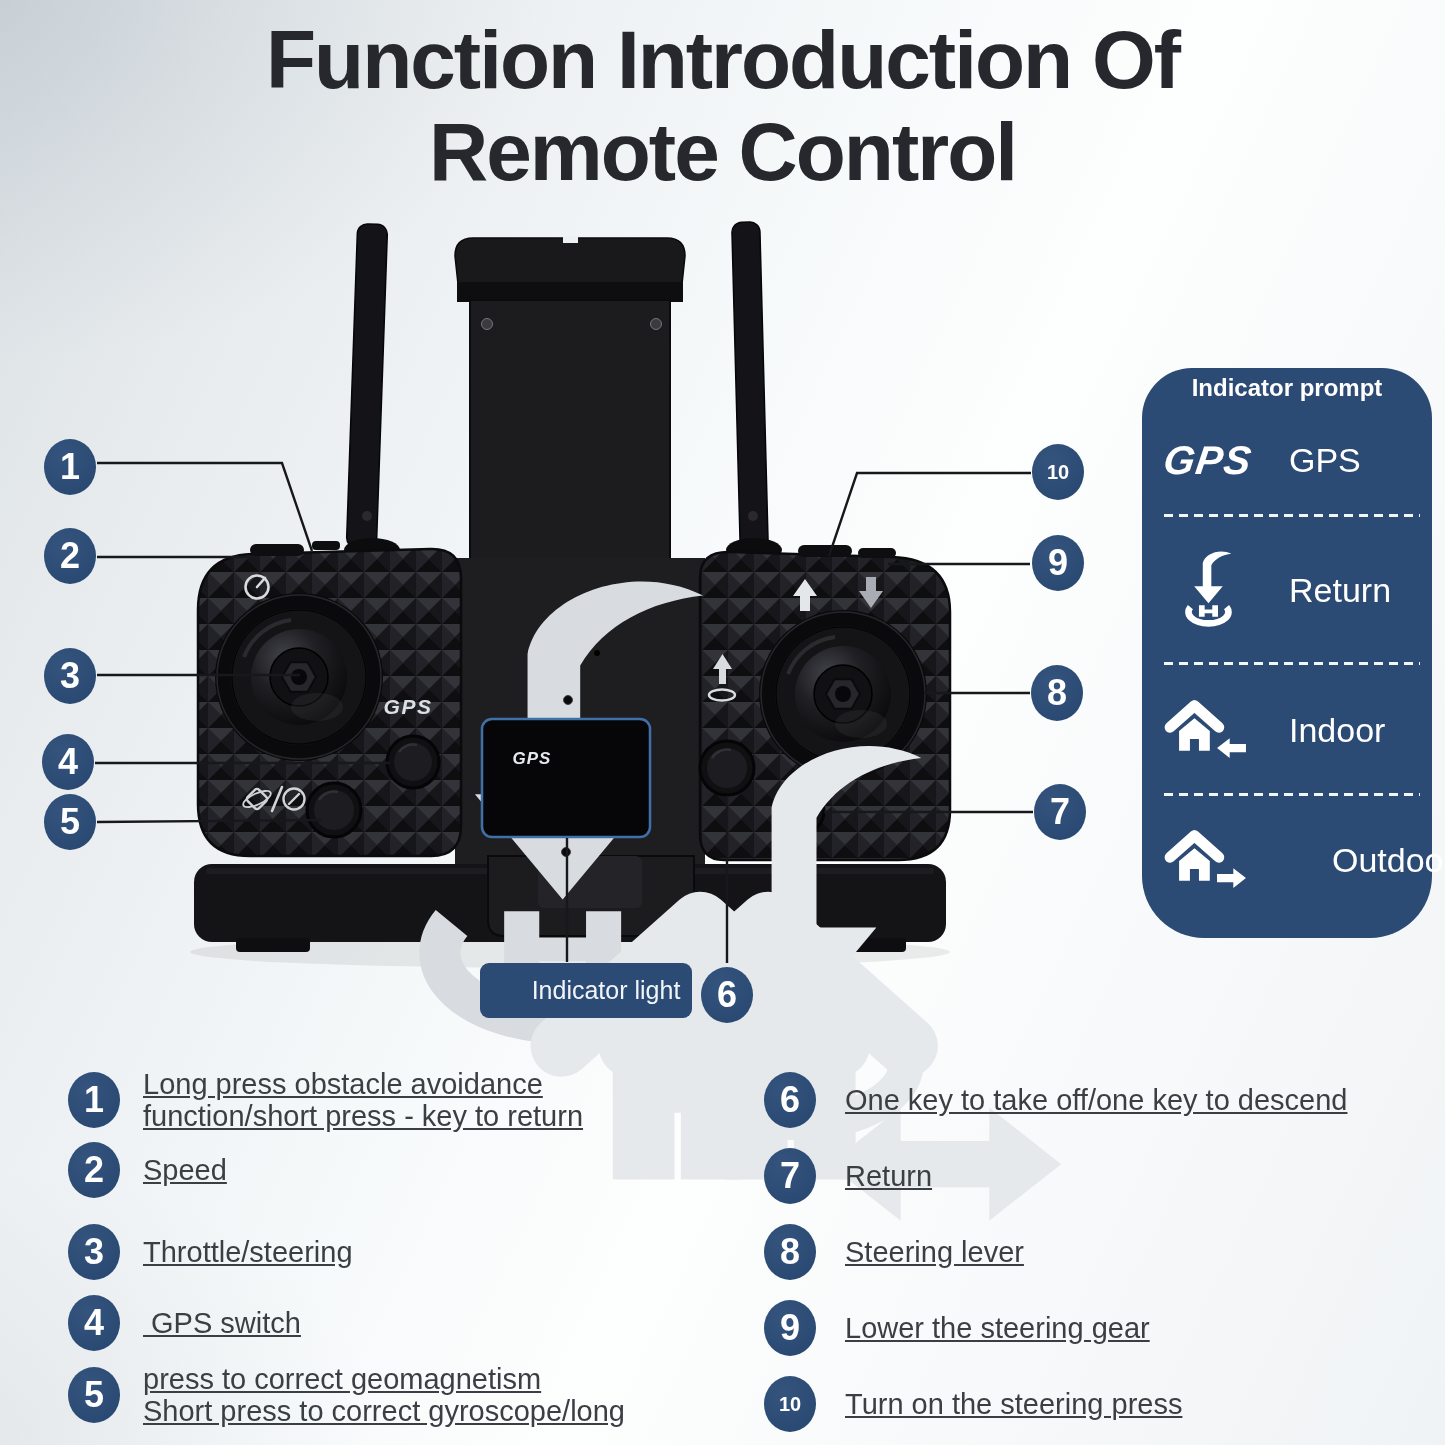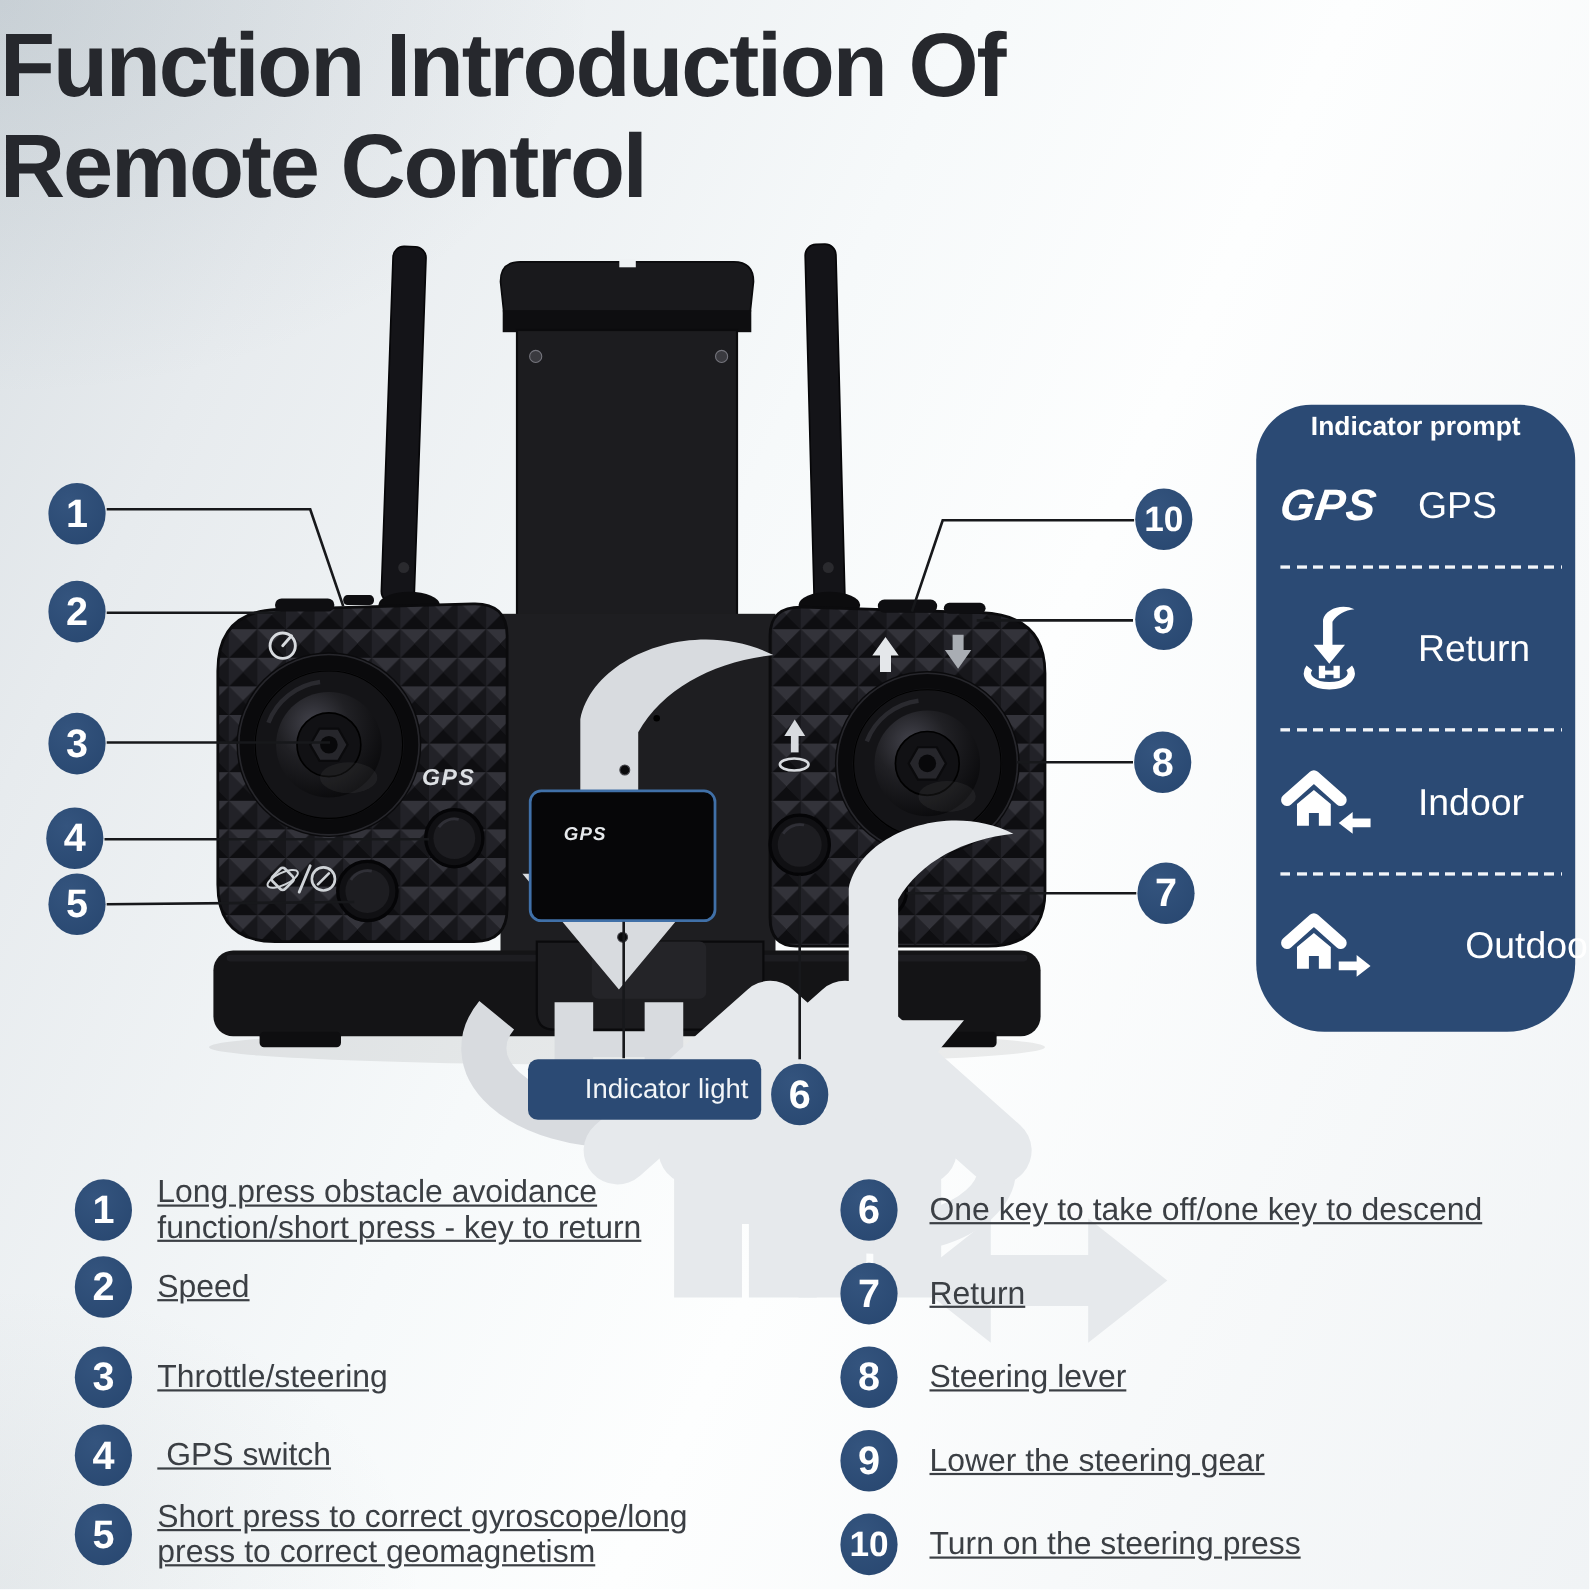--- a/index.html
+++ b/index.html
@@ -3,28 +3,28 @@
 <meta charset="utf-8">
 <style>
   html,body{margin:0;padding:0;}
   body{font-family:"Liberation Sans", sans-serif;}
   #canvas{position:relative;width:1445px;height:1445px;overflow:hidden;
     background:linear-gradient(115deg,#d9dfe3 0%,#e7ebee 16%,#f6f9fa 42%,#fdfefe 58%,#f0f3f5 100%);}
   #canvas::before{content:"";position:absolute;inset:0;
     background:radial-gradient(900px 600px at 0% 0%,rgba(96,115,130,.14),transparent 60%),
                radial-gradient(700px 500px at 0% 100%,rgba(120,132,140,.10),transparent 55%);
     pointer-events:none;}
-  .title{position:absolute;left:0;top:14px;width:100%;text-align:left;
+  .title{position:absolute;left:0;top:14px;width:100%;text-align:center;
     font-weight:800;font-size:82px;line-height:92px;letter-spacing:-2px;color:#26282d;}
   svg.scene{position:absolute;inset:0;width:1445px;height:1445px;}
   .num-circle{position:absolute;width:52px;height:56px;border-radius:50%;
     background:radial-gradient(circle at 36% 30%,#34547e,#27466f);
     color:#fff;display:flex;align-items:center;justify-content:center;
     font-size:36px;font-weight:bold;transform:translate(-50%,-50%);}
-  .num-circle.wide{font-size:32px;}
+  .num-circle.wide{font-size:20px;}
   .legend-item{position:absolute;display:flex;align-items:center;transform:translateY(-50%);}
   .legend-item .num-circle{position:static;transform:none;flex:none;}
   .legend-text{color:#3b3f44;font-size:29px;line-height:32px;}
   .legend-text div{white-space:pre;text-decoration:underline;}
   .panel{position:absolute;left:1142px;top:368px;width:290px;height:570px;
     background:#2b4a74;border-radius:50px 50px 62px 62px;color:#fff;}
   .panel-title{position:absolute;left:0;top:6px;width:100%;text-align:center;
     font-size:24px;font-weight:600;}
   .panel-row-icon{position:absolute;left:16px;width:100px;display:flex;
     align-items:center;justify-content:center;transform:translateY(-50%);color:#fff;}
@@ -284,22 +284,22 @@
       </div>
       <div class="legend-item" style="left: 68px; top: 1323px;">
         <div class="num-circle" style="margin-right: 23px;">4</div>
         <div class="legend-text">
           <div> GPS switch</div>
         </div>
       </div>
       <div class="legend-item" style="left: 68px; top: 1395px;">
         <div class="num-circle" style="margin-right: 23px;">5</div>
         <div class="legend-text">
+          <div>press to correct geomagnetism</div>
           <div>Short press to correct gyroscope/long</div>
-          <div>press to correct geomagnetism</div>
         </div>
       </div>
       <div class="legend-item" style="left: 764px; top: 1100px;">
         <div class="num-circle" style="margin-right: 29px;">6</div>
         <div class="legend-text">
           <div>One key to take off/one key to descend</div>
         </div>
       </div>
       <div class="legend-item" style="left: 764px; top: 1176px;">
         <div class="num-circle" style="margin-right: 29px;">7</div>

